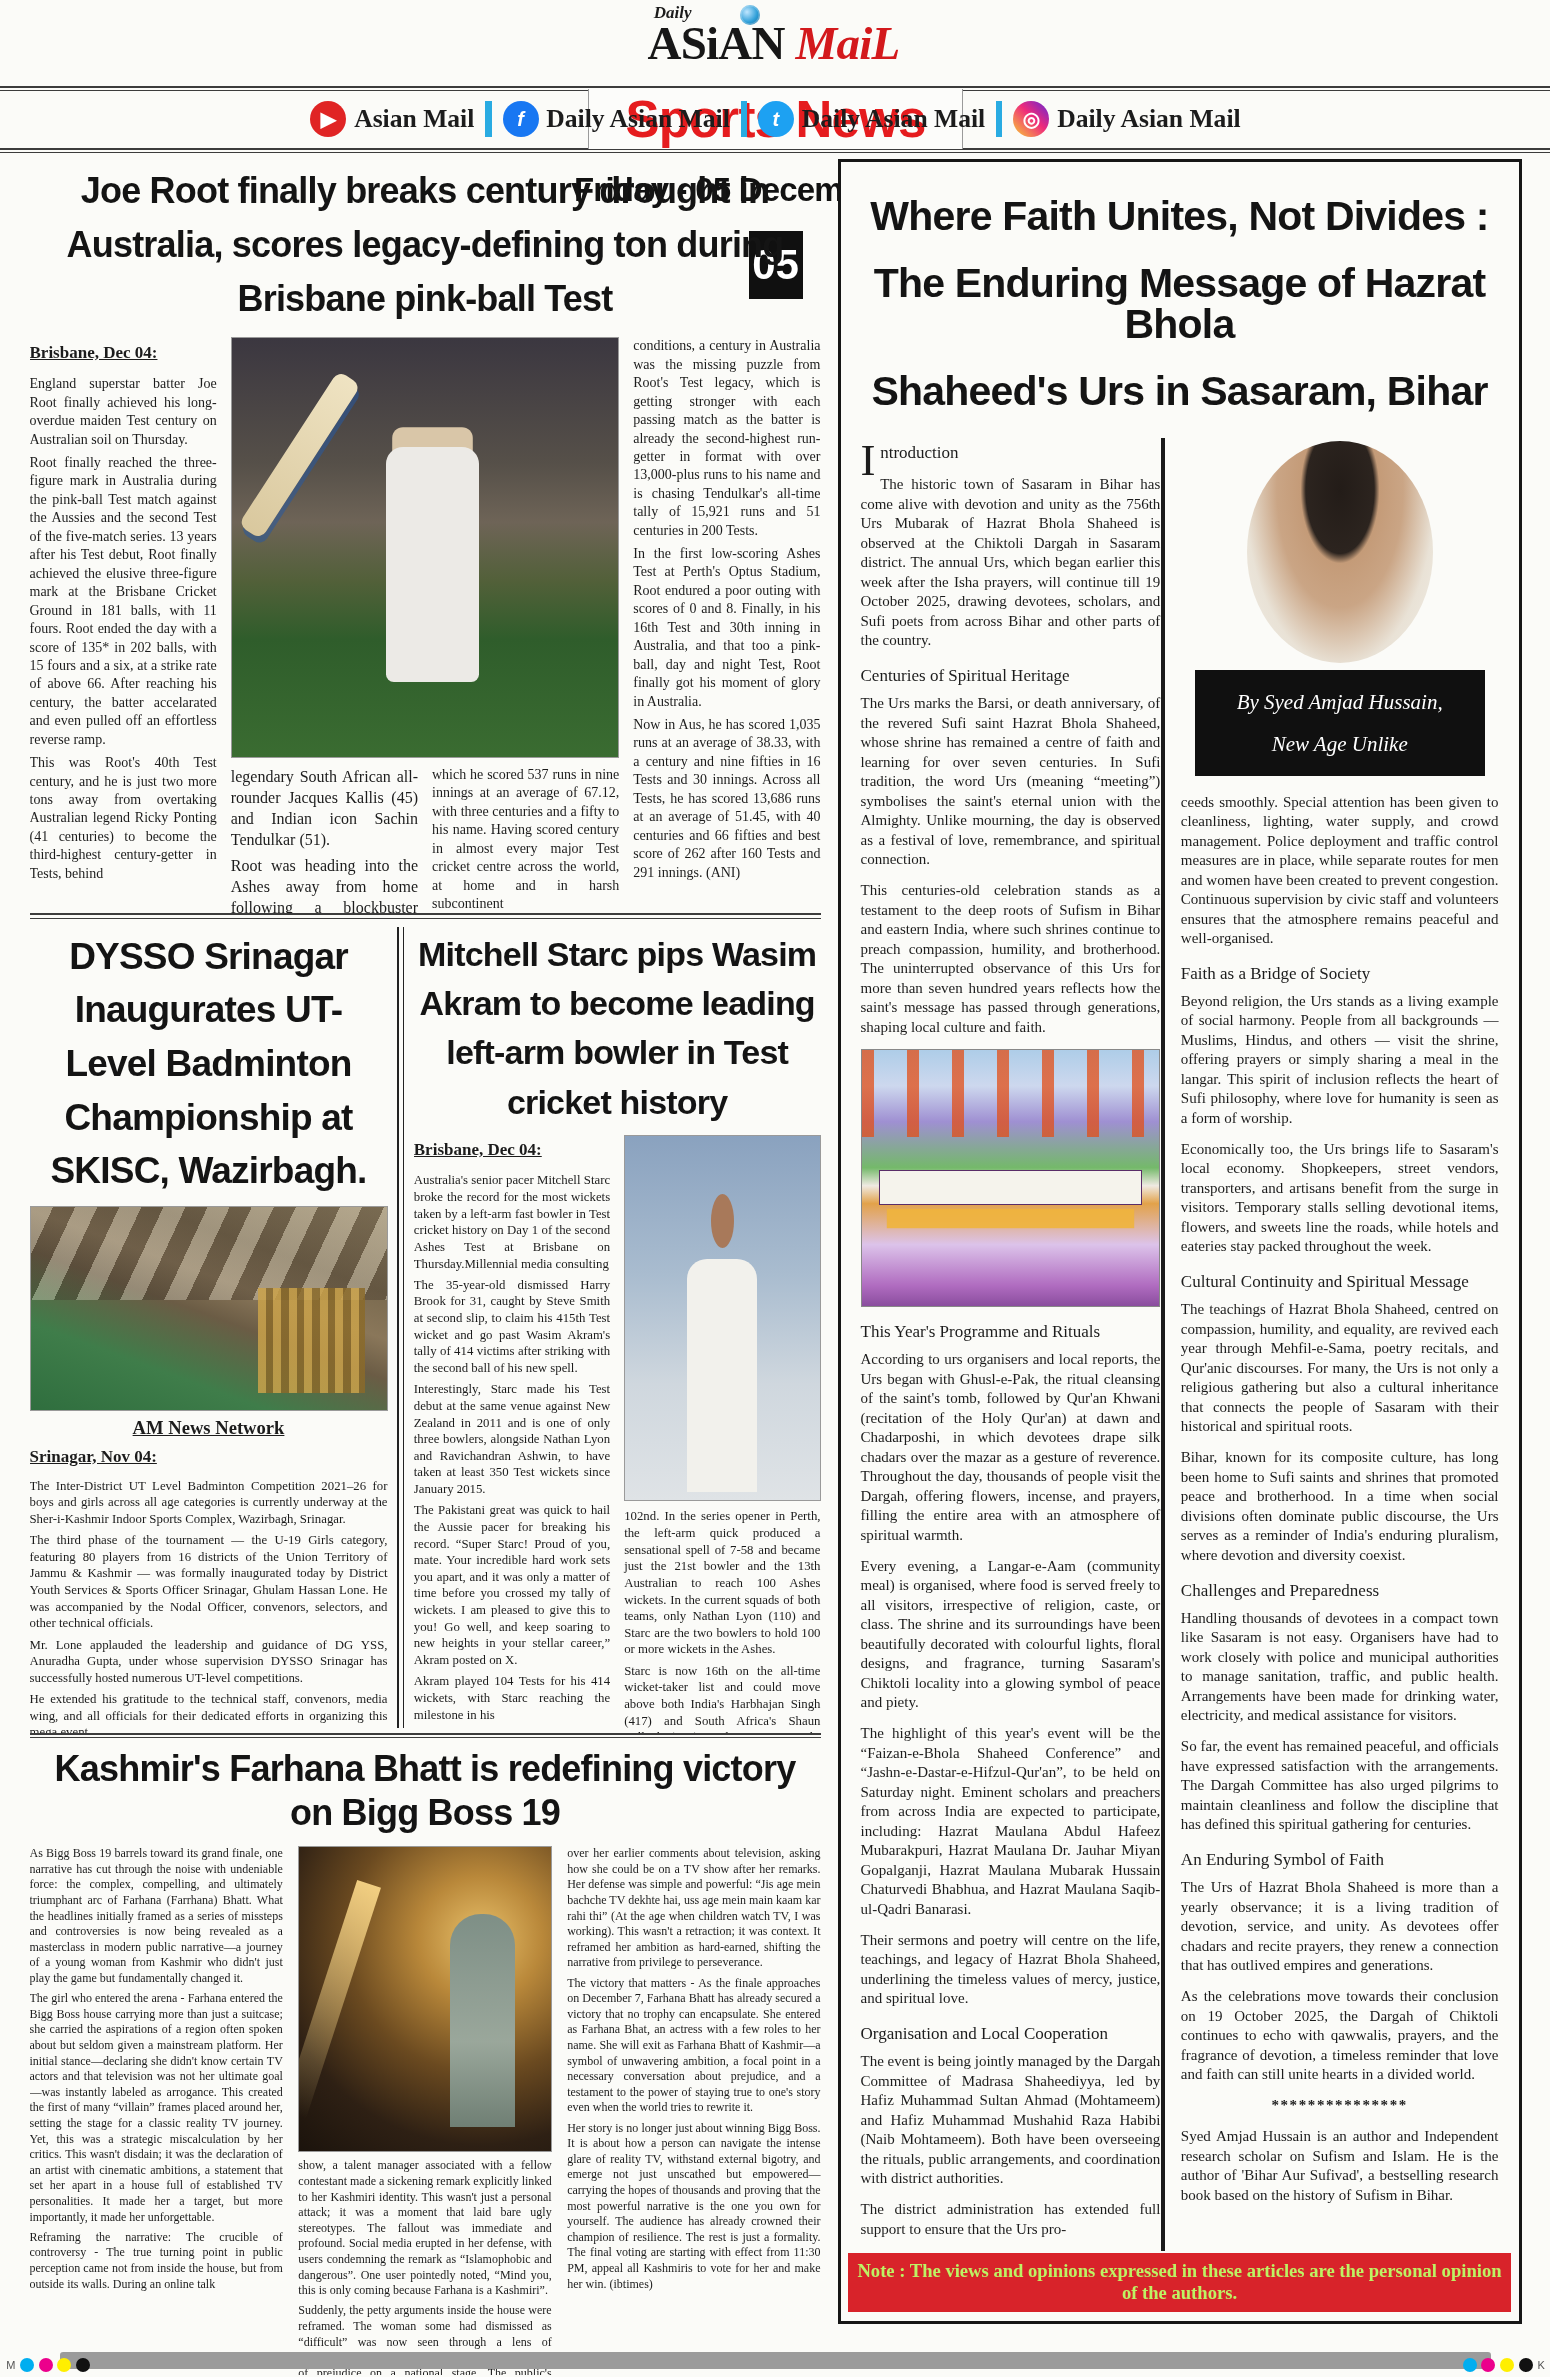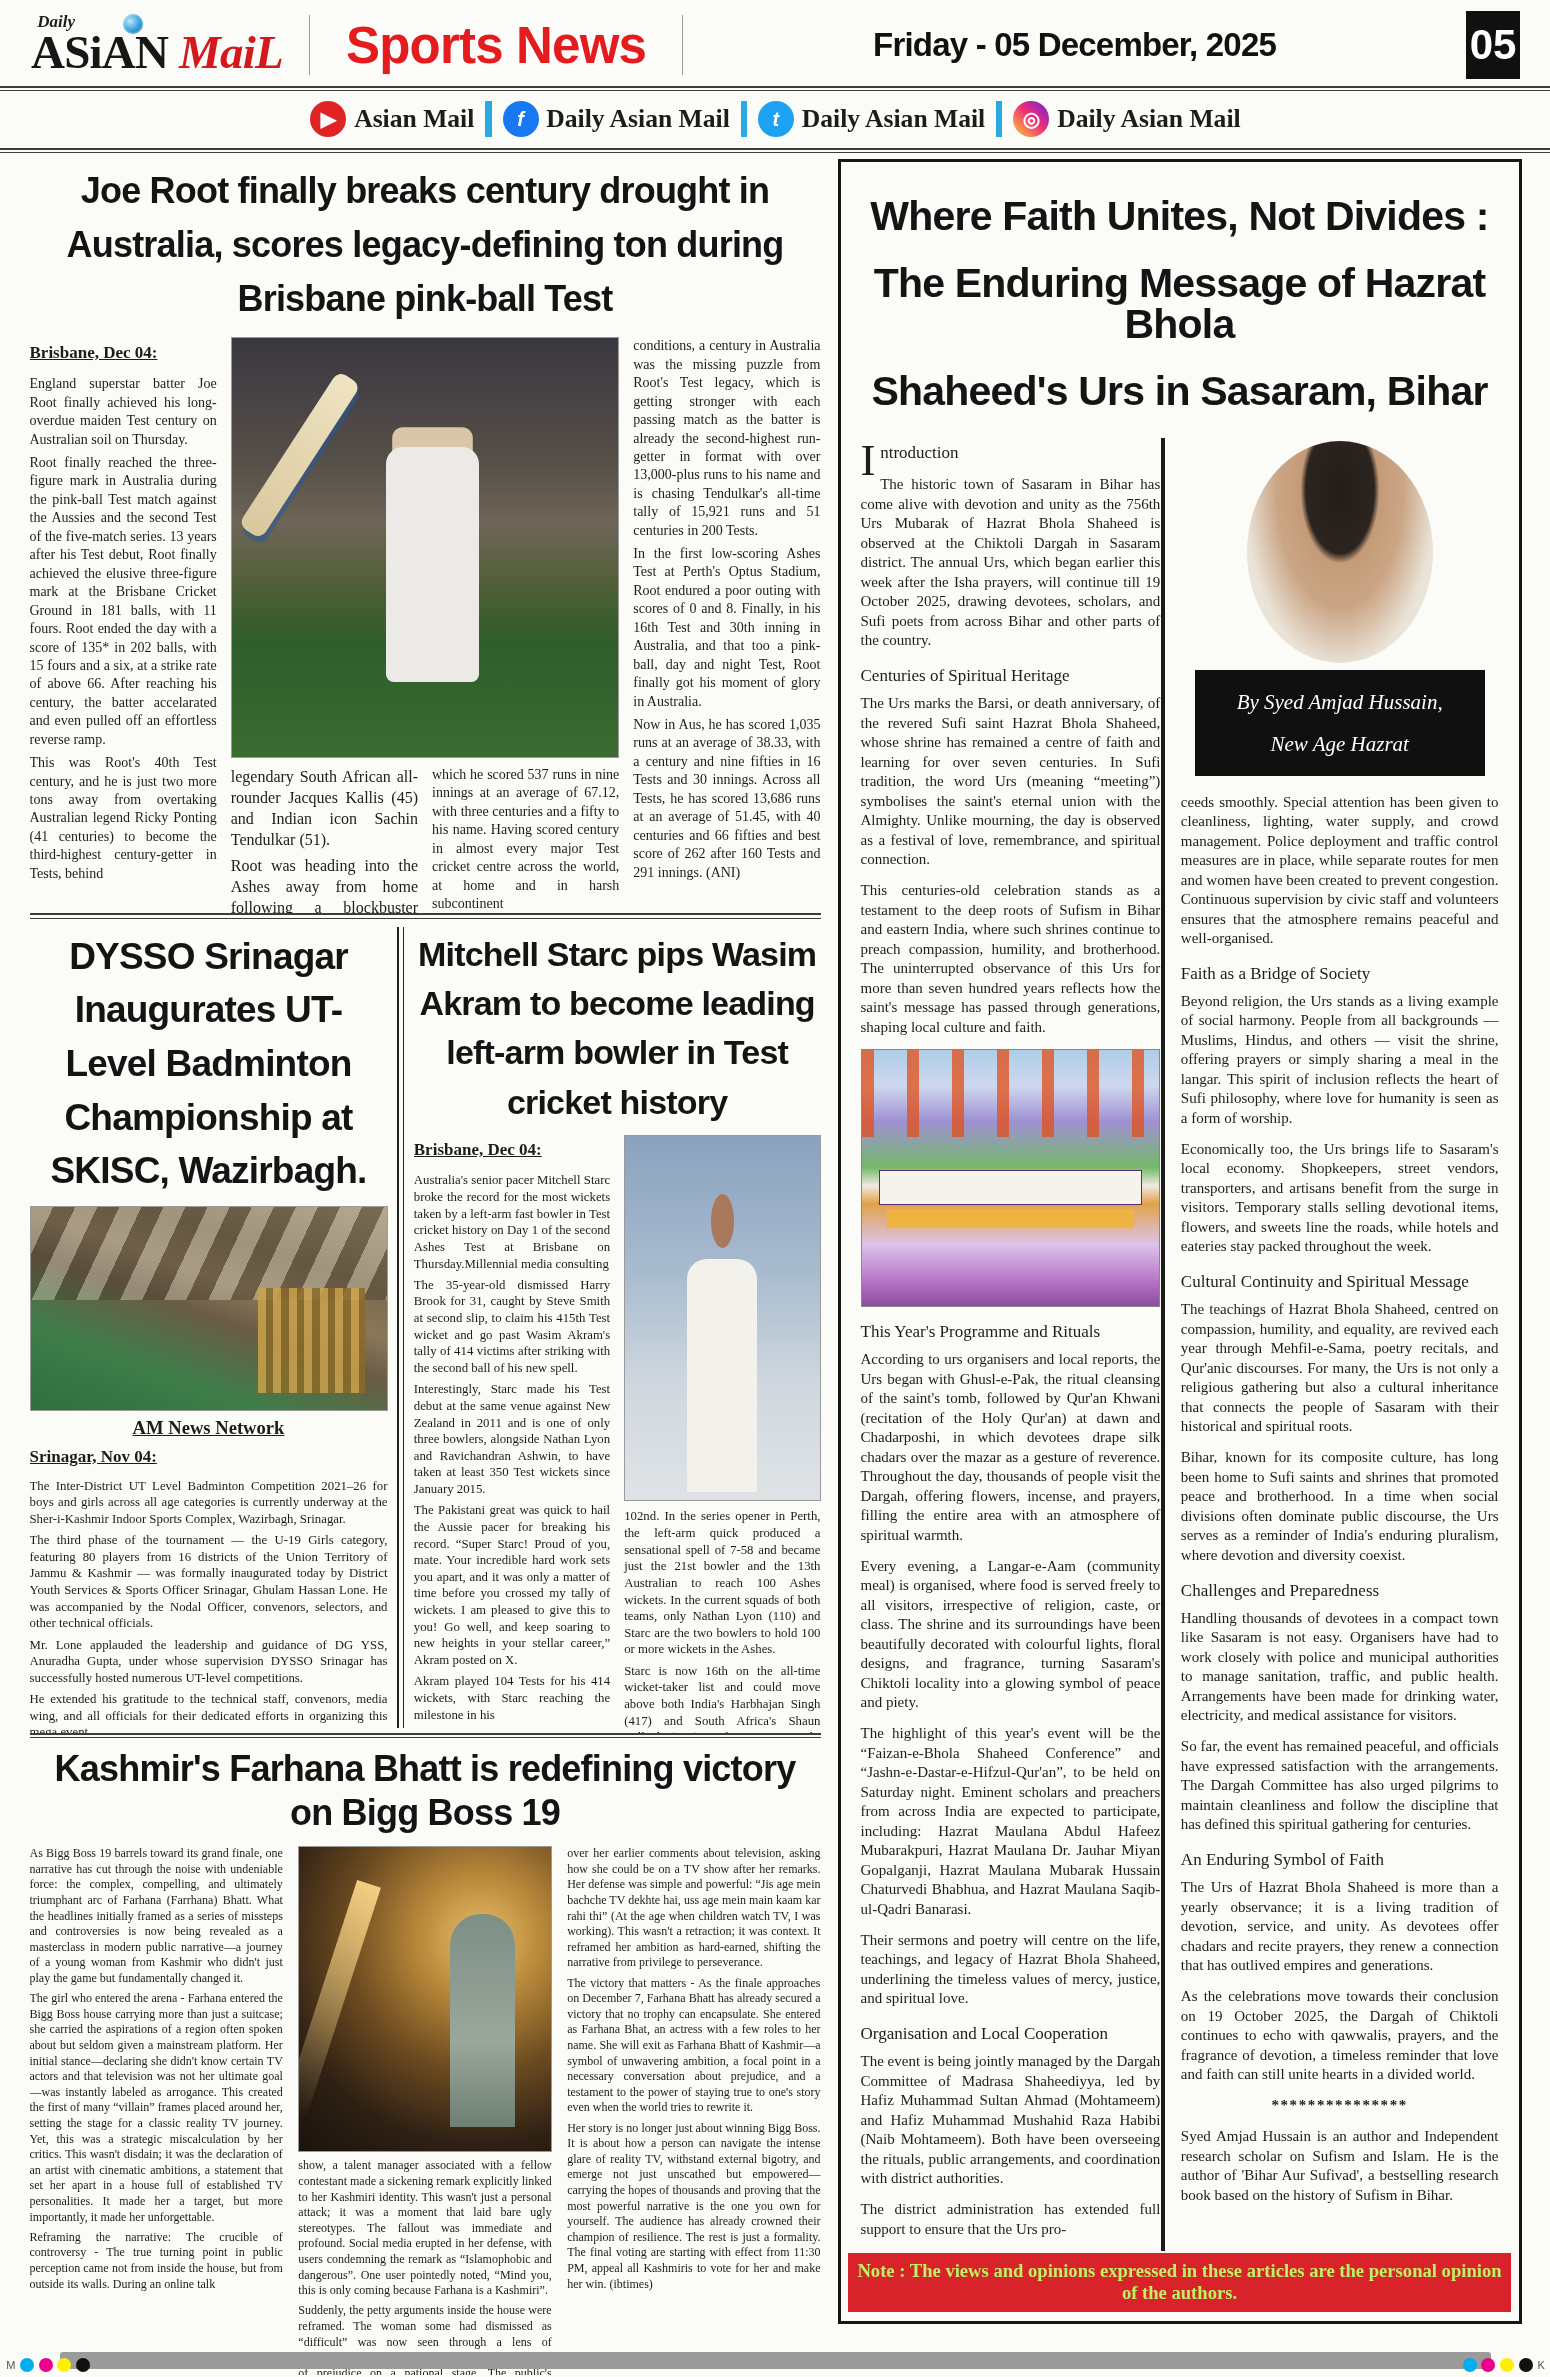--- a/index.html
+++ b/index.html
@@ -1,21 +1,21 @@
 <!DOCTYPE html>
 <html style="font-size:12.4px"><head>
 <meta charset="utf-8">
 <style>
   html,body{margin:0;padding:0;}
   body{width:1551px;height:2377px;background:#ffffff;overflow:hidden;position:relative;
        font-family:"Liberation Serif", serif;color:#1c1c1c;}
   .page{position:absolute;inset:0;background:#fbfbf8;}
 
   
-  .header{height:81px;display:flex;align-items:center;padding:4.7px 31px 0 31px;gap:22px;}
+  .header{height:81px;display:flex;align-items:center;padding:4.7px 31px 0 31px;gap:22px;flex-direction:column;}
   .logo{position:relative;width:256px;flex:0 0 auto;}
   .logo-daily{font-style:italic;font-weight:bold;font-size:17px;margin-left:6.2px;display:block;line-height:0.9;}
   .logo-main{font-family:"Liberation Serif",serif;font-weight:bold;font-size:47px;line-height:1;letter-spacing:-0.8px;}
   .logo-main .black{color:#171717;}
   .logo-main .red{color:#d31а1c;color:#d3191c;font-style:italic;}
   .globe{position:absolute;left:92px;top:0px;width:20px;height:20px;border-radius:50%;
          background:radial-gradient(circle at 35% 35%,#bfe6ff 0%,#2f9fd8 55%,#14618f 100%);
          box-shadow:inset 0 0 0 1.6px rgba(255,255,255,.25);}
   .title-box{flex:0 0 auto;border-left:1.6px solid #9a9a9a;border-right:1.6px solid #9a9a9a;
              padding:4.7px 36px;background:#fcfcfa;}
@@ -302,21 +302,21 @@
             <h4 class="sec-h">Organisation and Local Cooperation</h4>
             <p>The event is being jointly managed by the Dargah Committee of Madrasa Shaheediyya, led by Hafiz Muhammad Sultan Ahmad (Mohtameem) and Hafiz Muhammad Mushahid Raza Habibi (Naib Mohtameem). Both have been overseeing the rituals, public arrangements, and coordination with district authorities.</p>
             <p>The district administration has extended full support to ensure that the Urs pro-</p>
           </div>
         <div class="faith-right">
           <div class="portrait-wrap">
             <div class="portrait"></div>
           </div>
           <div class="byline-box">
             <div>By Syed Amjad Hussain,</div>
-            <div>New Age Hazrat</div>
+            <div>New Age Unlike</div>
           </div>
           <div>
               <p>ceeds smoothly. Special attention has been given to cleanliness, lighting, water supply, and crowd management. Police deployment and traffic control measures are in place, while separate routes for men and women have been created to prevent congestion. Continuous supervision by civic staff and volunteers ensures that the atmosphere remains peaceful and well-organised.</p>
               <h4 class="sec-h">Faith as a Bridge of Society</h4>
               <p>Beyond religion, the Urs stands as a living example of social harmony. People from all backgrounds — Muslims, Hindus, and others — visit the shrine, offering prayers or simply sharing a meal in the langar. This spirit of inclusion reflects the heart of Sufi philosophy, where love for humanity is seen as a form of worship.</p>
               <p>Economically too, the Urs brings life to Sasaram's local economy. Shopkeepers, street vendors, transporters, and artisans benefit from the surge in visitors. Temporary stalls selling devotional items, flowers, and sweets line the roads, while hotels and eateries stay packed throughout the week.</p>
               <h4 class="sec-h">Cultural Continuity and Spiritual Message</h4>
               <p>The teachings of Hazrat Bhola Shaheed, centred on compassion, humility, and equality, are revived each year through Mehfil-e-Sama, poetry recitals, and Qur'anic discourses. For many, the Urs is not only a religious gathering but also a cultural inheritance that connects the people of Sasaram with their historical and spiritual roots.</p>
               <p>Bihar, known for its composite culture, has long been home to Sufi saints and shrines that promoted peace and brotherhood. In a time when social divisions often dominate public discourse, the Urs serves as a reminder of India's enduring pluralism, where devotion and diversity coexist.</p>
               <h4 class="sec-h">Challenges and Preparedness</h4>

